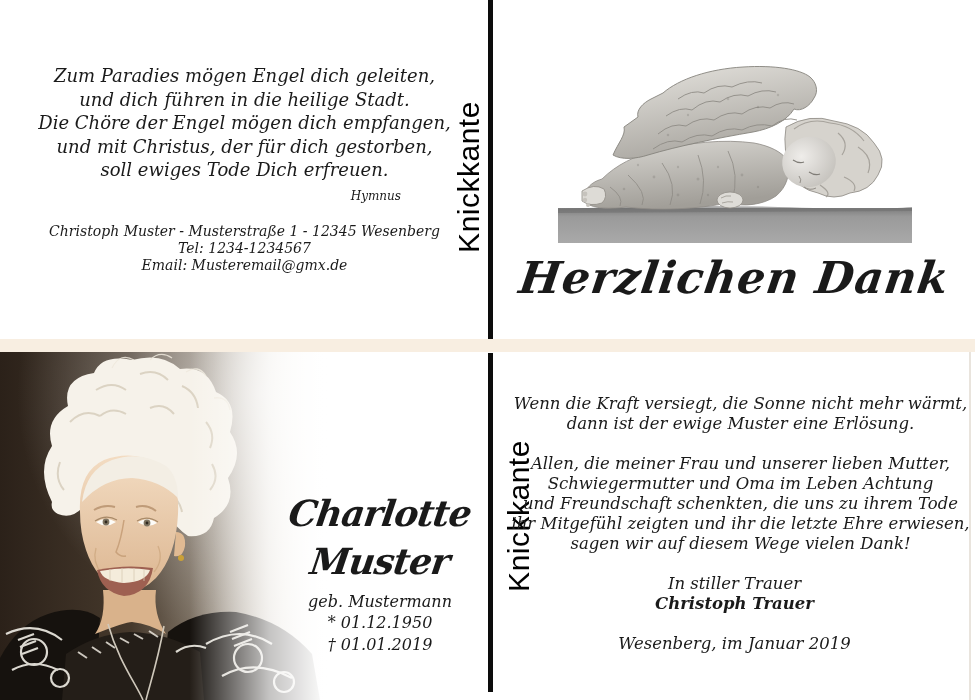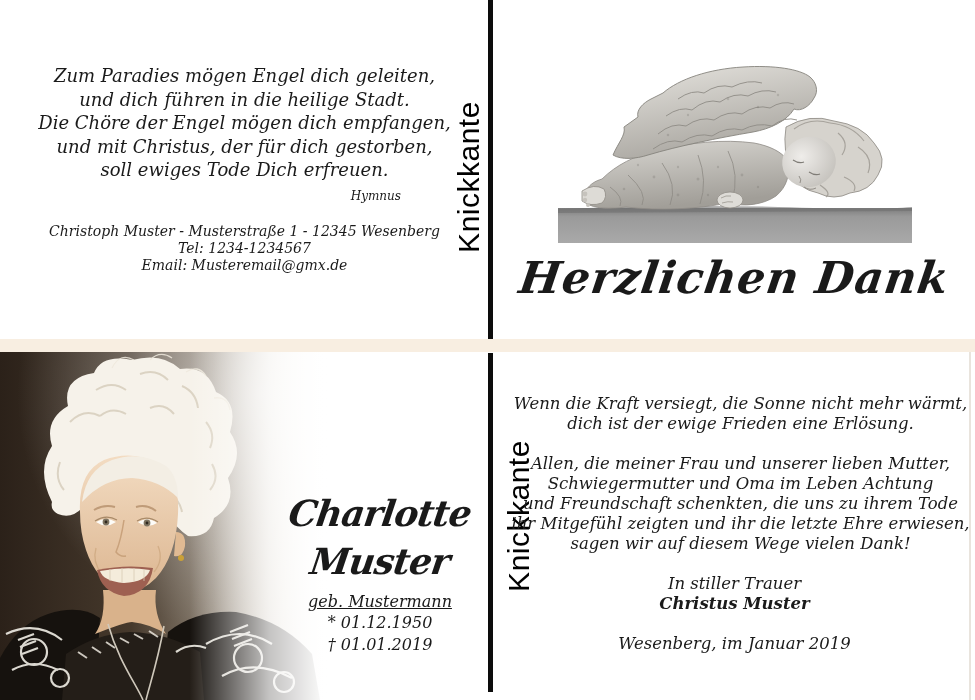--- a/index.html
+++ b/index.html
@@ -31,21 +31,21 @@
   .angel-wrap{position:absolute;left:558px;top:55px;width:354px;height:188px;}
   .thanks-title{position:absolute;left:494px;top:252px;width:481px;text-align:center;
       font-size:44px;font-weight:bold;font-style:italic;letter-spacing:1px;
       transform:skewX(-8deg);}
 
   
   .portrait-wrap{position:absolute;left:0;top:352px;width:345px;height:348px;}
   .name-block{position:absolute;left:280px;top:489px;width:200px;text-align:center;}
   .script-name{font-size:36px;font-weight:bold;font-style:italic;line-height:48px;
       letter-spacing:-1px;transform:skewX(-8deg);}
-  .maiden{margin-top:6px;font-style:italic;font-size:16px;line-height:21px;text-decoration:underline;}
+  .maiden{margin-top:6px;font-style:italic;font-size:16px;line-height:21px;}
   .dates{font-style:italic;font-size:16px;line-height:21.5px;}
 
   
   .inner-text{position:absolute;left:494px;top:394px;width:481px;text-align:center;
       font-style:italic;font-size:16.5px;line-height:20px;}
   .inner-text .para{margin:0 0 20px 12px;}
   .mourner{font-weight:bold;}
   .place-date{margin-top:20px;}
 
   .page-edge{position:absolute;left:969px;top:352px;width:2px;height:348px;background:#e9e4dd;}
@@ -306,28 +306,28 @@
     <div class="script-name">Charlotte</div>
     <div class="script-name">Muster</div>
     <div class="maiden">geb. Mustermann</div>
     <div class="dates">* 01.12.1950</div>
     <div class="dates">† 01.01.2019</div>
   </div>
 
   <div class="inner-text">
     <div class="para">
       <div>Wenn die Kraft versiegt, die Sonne nicht mehr wärmt,</div>
-      <div>dich ist der ewige Frieden eine Erlösung.</div>
+      <div>dann ist der ewige Muster eine Erlösung.</div>
     </div>
     <div class="para">
       <div>Allen, die meiner Frau und unserer lieben Mutter,</div>
       <div>Schwiegermutter und Oma im Leben Achtung</div>
       <div>und Freundschaft schenkten, die uns zu ihrem Tode</div>
       <div>ihr Mitgefühl zeigten und ihr die letzte Ehre erwiesen,</div>
       <div>sagen wir auf diesem Wege vielen Dank!</div>
     </div>
     <div>In stiller Trauer</div>
-    <div class="mourner">Christus Muster</div>
+    <div class="mourner">Christoph Trauer</div>
     <div class="place-date">Wesenberg, im Januar 2019</div>
   </div>
 
   <div class="page-edge"></div>
 </div>
 
 </body></html>

